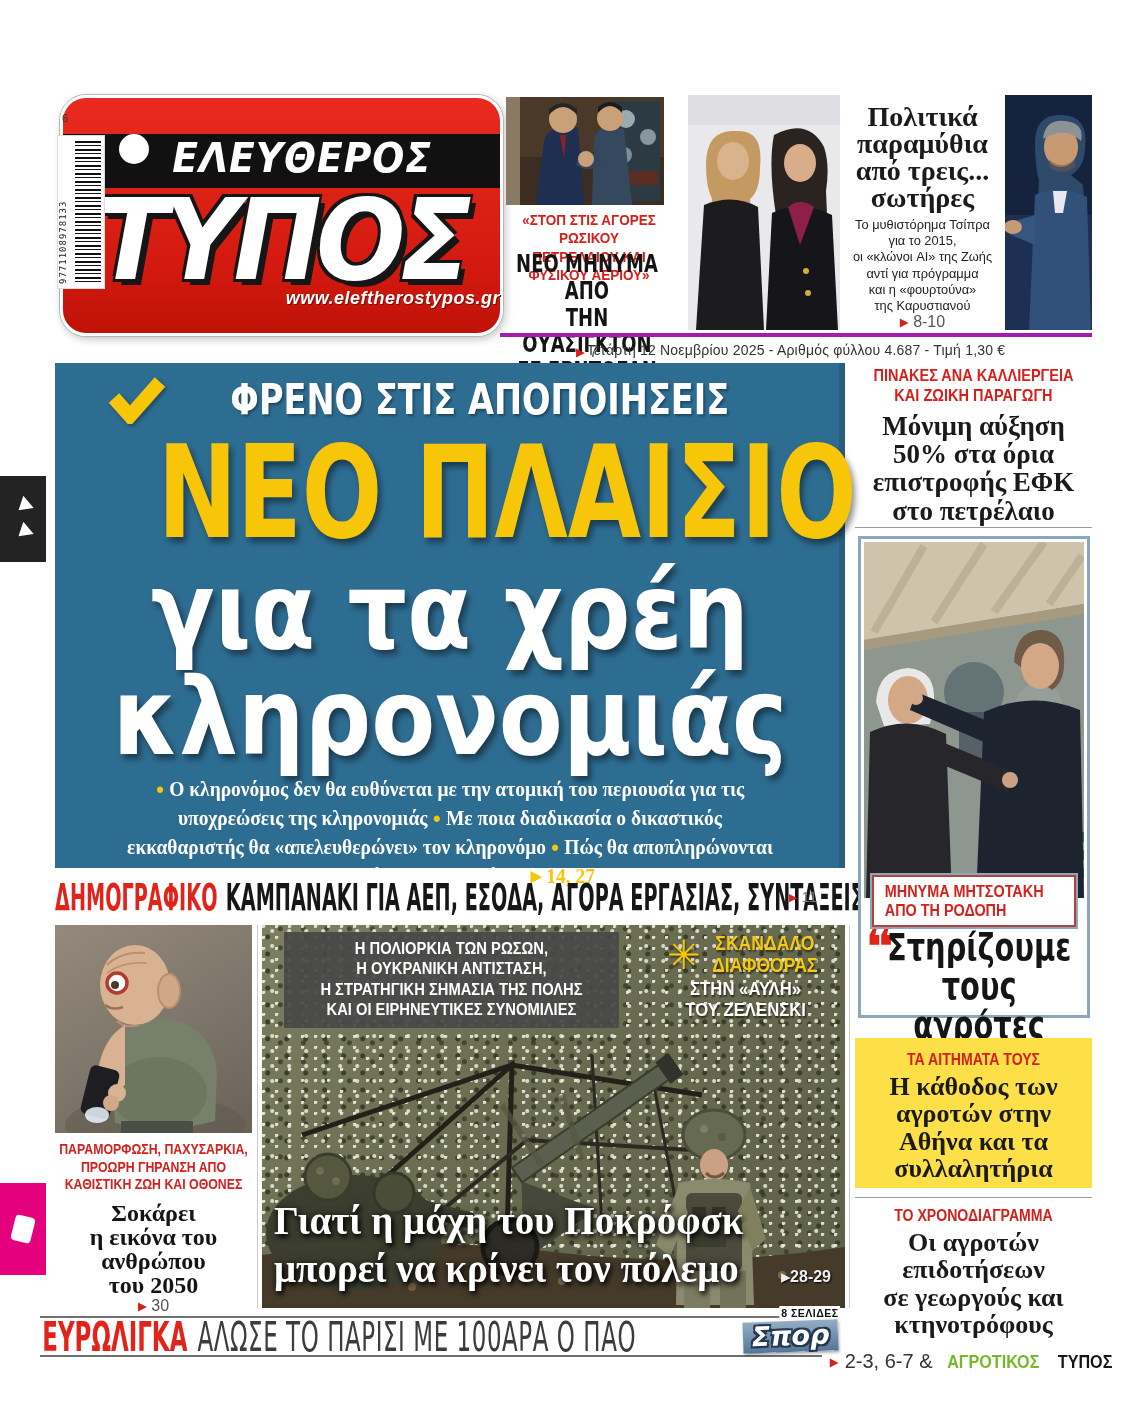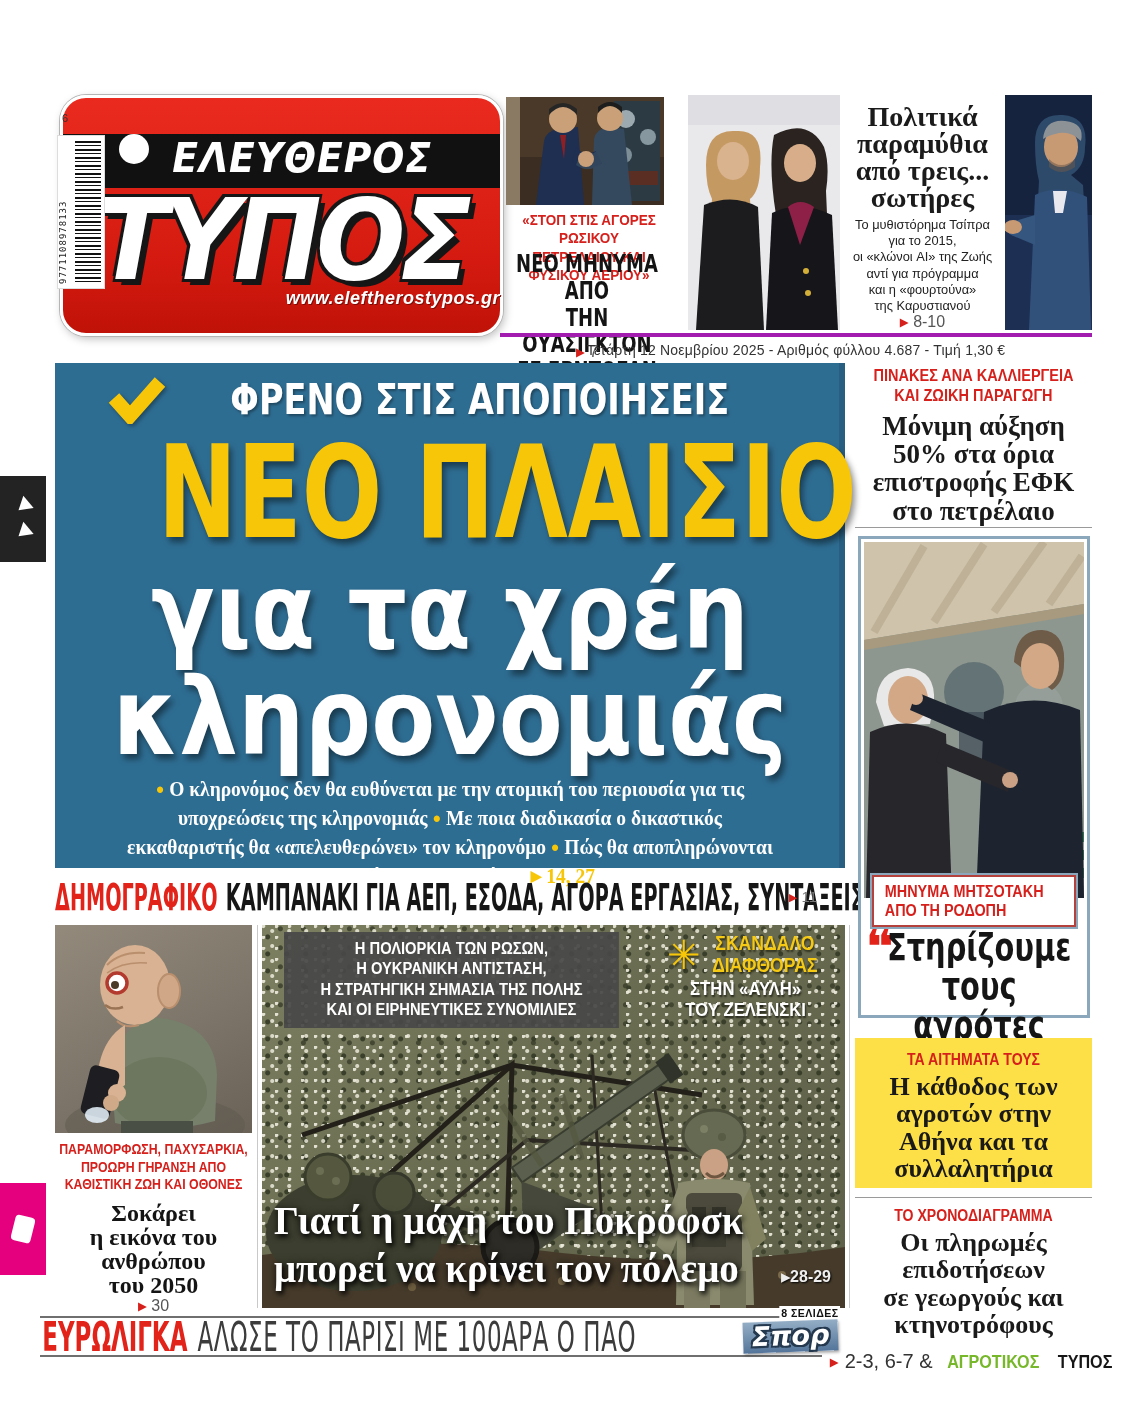--- a/index.html
+++ b/index.html
@@ -479,21 +479,21 @@
     <div class="rc-kicker">ΤΑ ΑΙΤΗΜΑΤΑ ΤΟΥΣ</div>
     <div class="rc-title pre">Η κάθοδος των
 αγροτών στην
 Αθήνα και τα
 συλλαλητήρια</div>
   </div>
   <div class="hline" id="hl2"></div>
 
   <div id="payments">
     <div class="rc-kicker">ΤΟ ΧΡΟΝΟΔΙΑΓΡΑΜΜΑ</div>
-    <div class="rc-title pre">Οι πληρωμές
+    <div class="rc-title pre">Οι αγροτών
 επιδοτήσεων
 σε γεωργούς και
 κτηνοτρόφους</div>
     <div class="pay-row">
       <span class="stripes"></span>
       <span class="arr">▶</span>
       <span class="pay-pages">2-3, 6-7 &amp;</span>
       <span class="brand-green">ΑΓΡΟΤΙΚΟΣ</span>
       <span class="brand-dark">ΤΥΠΟΣ</span>
       <span class="stripes"></span>

